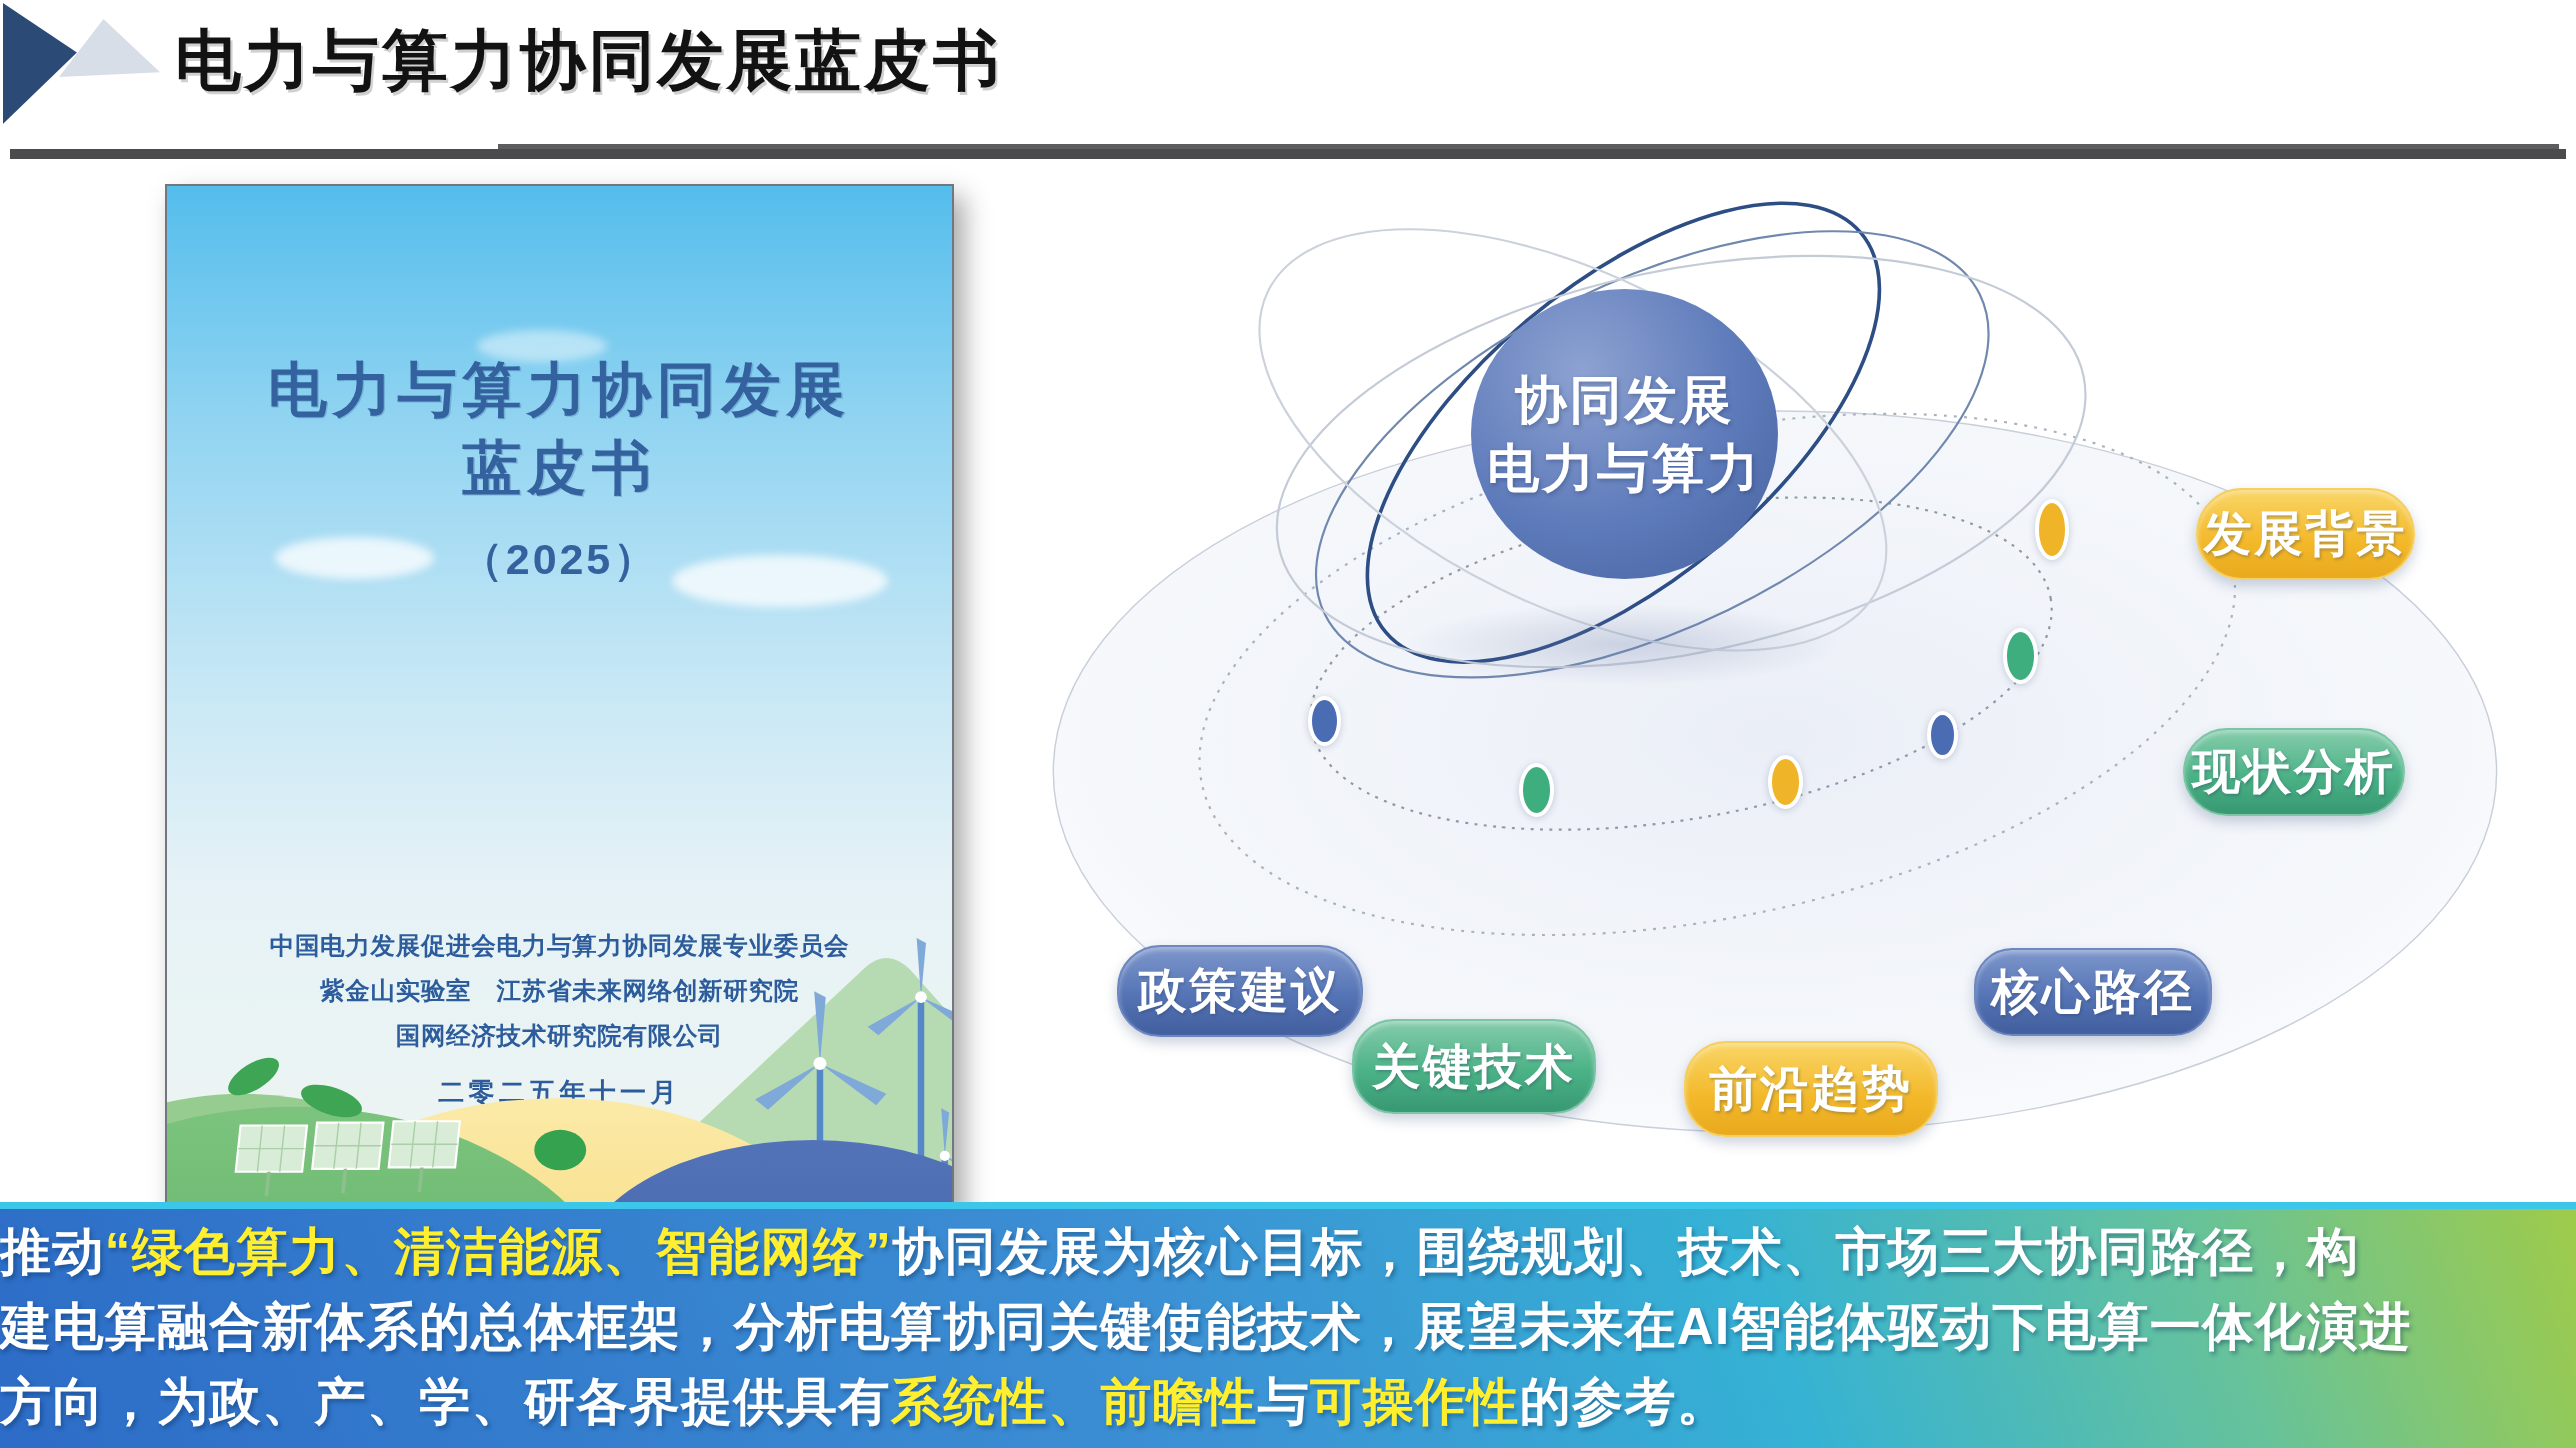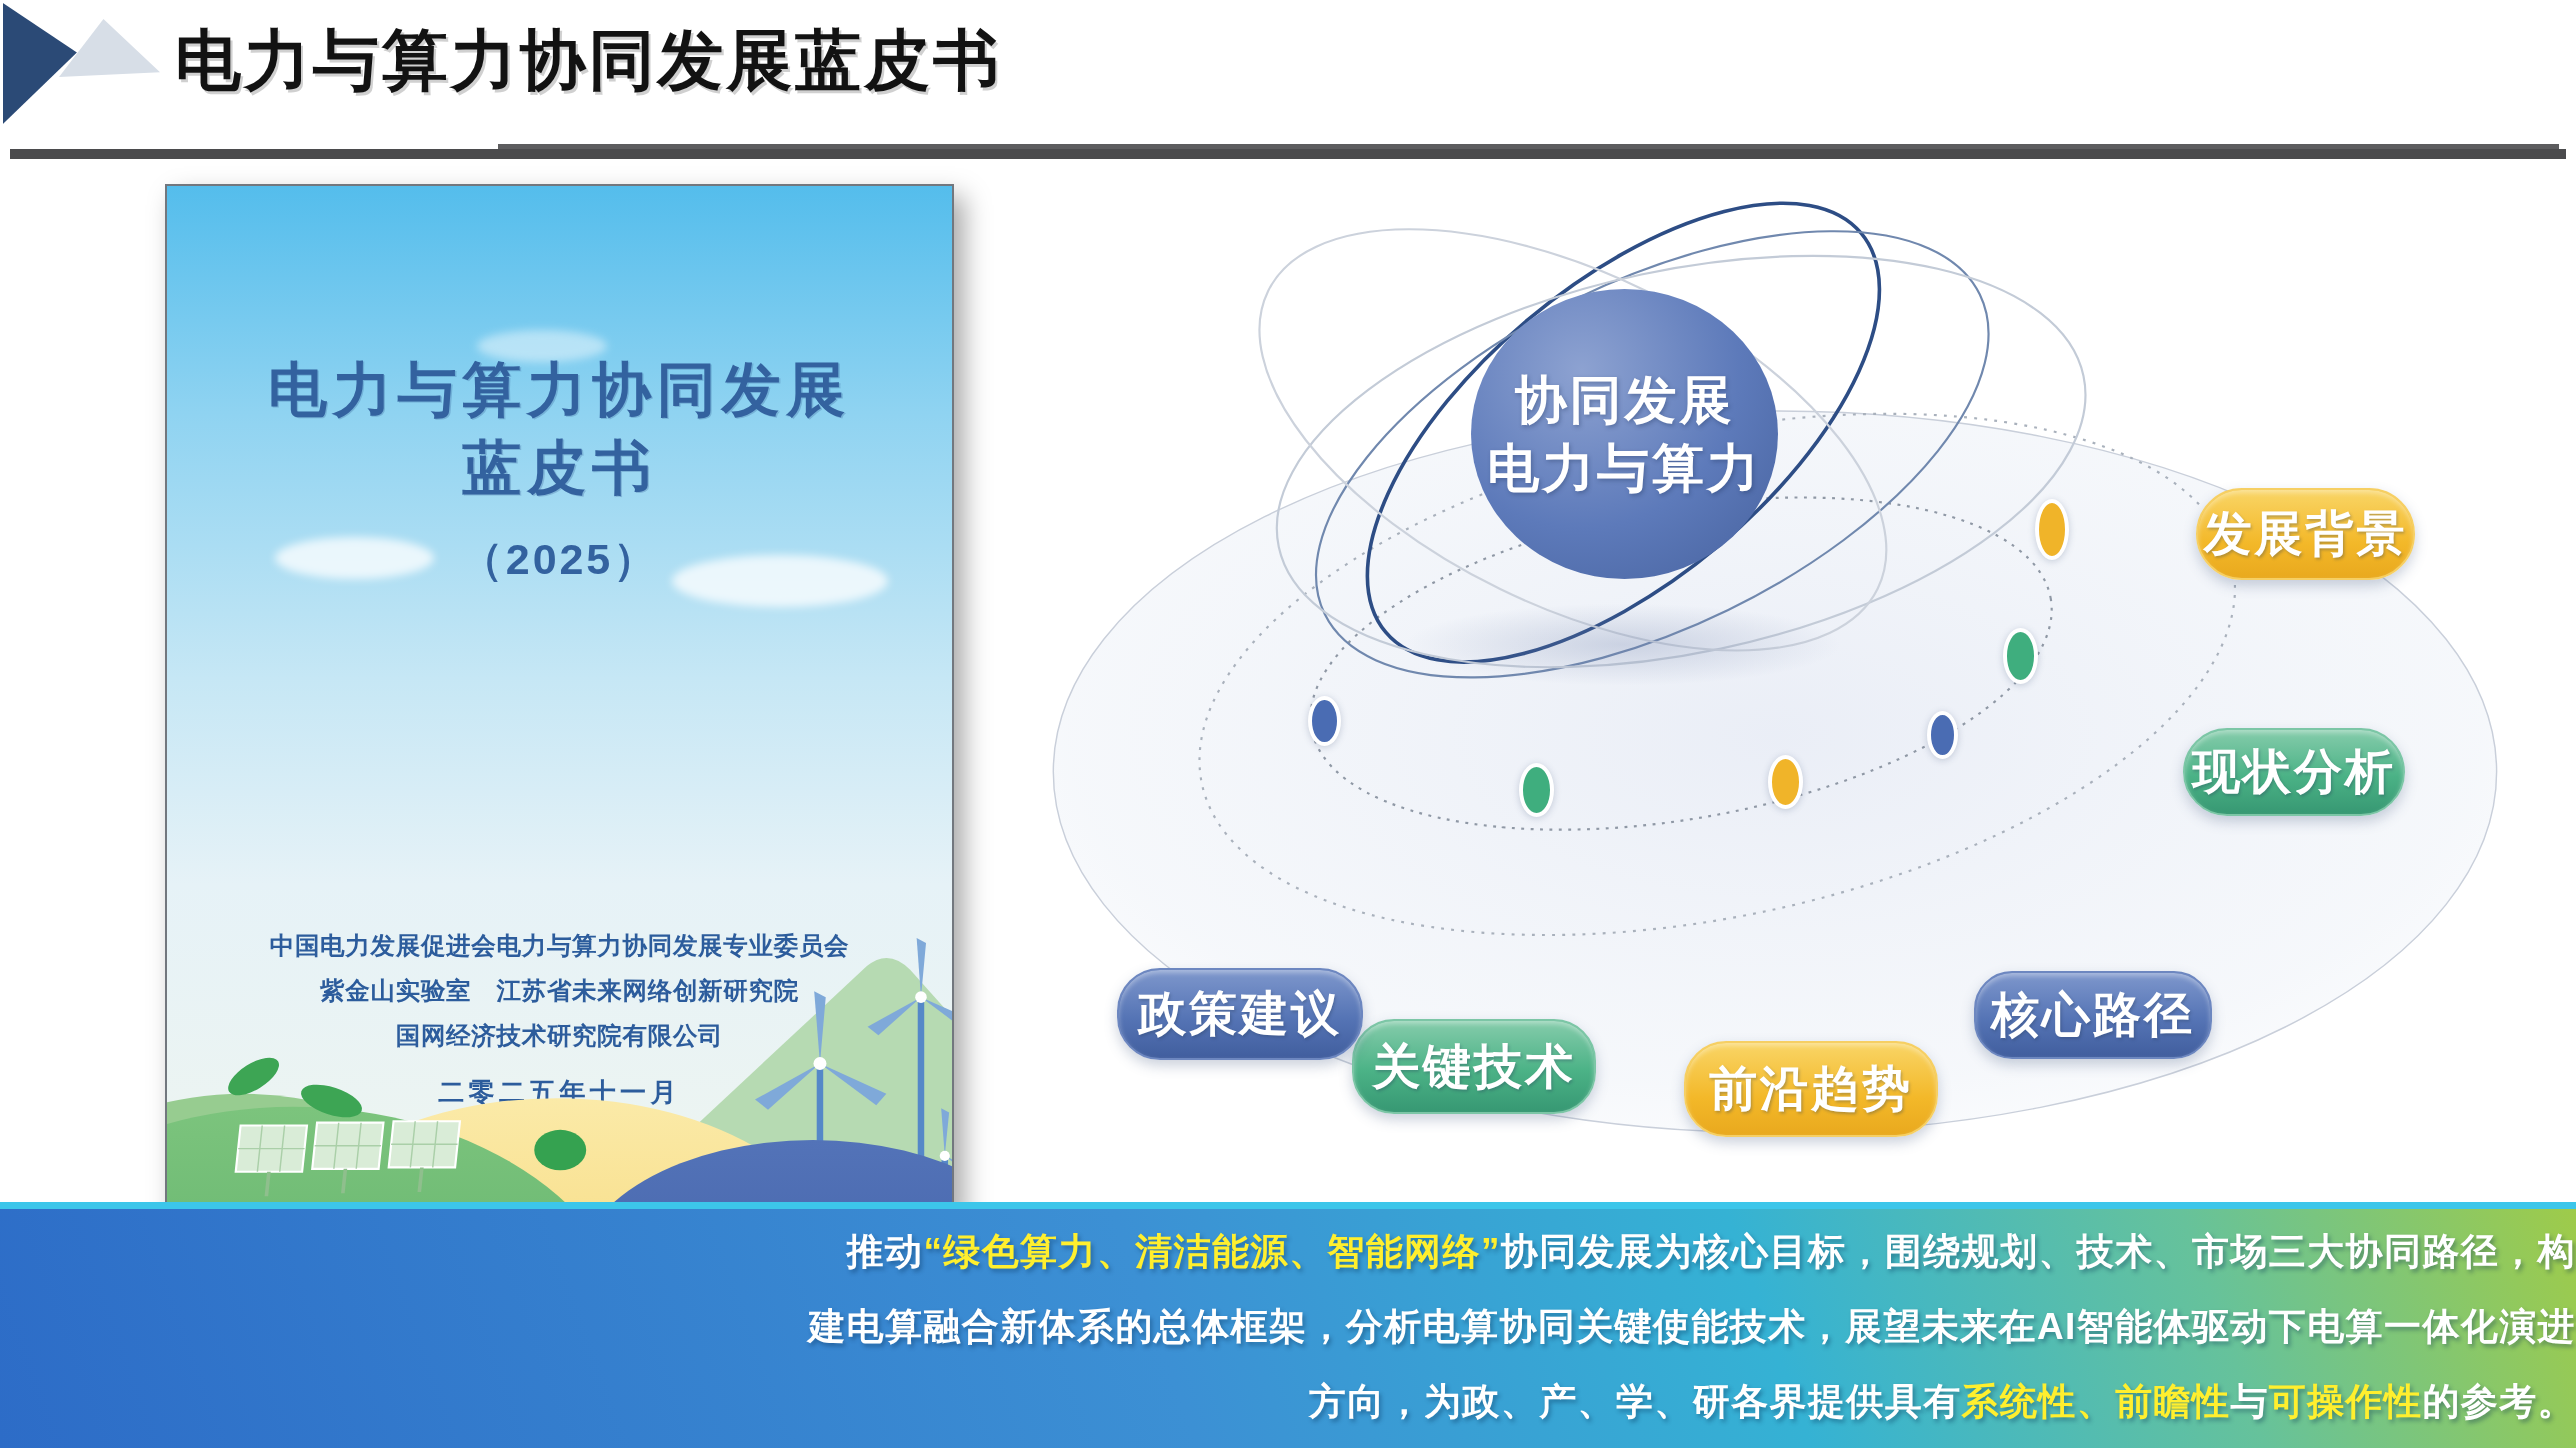--- a/index.html
+++ b/index.html
@@ -51,34 +51,34 @@
   .pill{position:absolute;display:flex;align-items:center;justify-content:center;
     color:#ffffff;font-weight:800;font-size:48px;letter-spacing:2.9px;
     text-shadow:1.4px 2.2px 2.9px rgba(40,60,90,.3);
     box-shadow:0 5.8px 13px rgba(70,90,130,.28), inset 0 2.9px 5.8px rgba(255,255,255,.35);}
   .pill-yellow{background:linear-gradient(180deg,#f9d566 0%,#f3b829 55%,#eaa c1f 100%);
     background:linear-gradient(180deg,#f9d566 0%,#f3b829 60%,#e9a91e 100%);
     border:2.9px solid #f6cf63;}
   .pill-green{background:linear-gradient(180deg,#85ccab 0%,#4bb286 55%,#379873 100%);
     border:2.9px solid #7cc6a6;}
   .pill-blue{background:linear-gradient(180deg,#7e97cc 0%,#5574b5 55%,#415e9e 100%);
-    border:2.9px solid #6d87c0;margin-top:23px;}
+    border:2.9px solid #6d87c0;}
   .node-1{left:2196px;top:488px;width:215px;height:88px;border-radius:51px;}
   .node-2{left:2183px;top:728px;width:218px;height:84px;border-radius:46px;}
   .node-3{left:1974px;top:948px;width:234px;height:84px;border-radius:38px;}
   .node-4{left:1684px;top:1041px;width:250px;height:92px;border-radius:42px;}
   .node-5{left:1352px;top:1019px;width:240px;height:91px;border-radius:42px;}
   .node-6{left:1117px;top:945px;width:242px;height:88px;border-radius:43px;}
 
   
   .banner{position:absolute;left:0;top:1202px;width:2576px;height:247px;
     background:linear-gradient(70deg,#2d6cc7 0%,#3c90d4 45%,#35b2d4 68%,#66c29b 85%,#9fcb49 100%);}
   .banner-stripe{position:absolute;left:0;top:0;width:100%;height:7.2px;background:#3cc6ea;}
-  .banner-text{position:absolute;left:0;top:11.5px;width:100%;text-align:right;
-    font-weight:800;font-size:37px;line-height:75px;letter-spacing:1.4px;
+  .banner-text{position:absolute;left:0;top:11.5px;width:100%;text-align:left;
+    font-weight:800;font-size:51px;line-height:75px;letter-spacing:1.4px;
     text-shadow:2.2px 2.9px 4.3px rgba(0,40,80,.38);}
   .seg-white{color:#ffffff;}
   .seg-yellow{color:#ffef2e;}
 </style>
 </head>
 <body>
 
 <div id="slide">
 
   <div>

